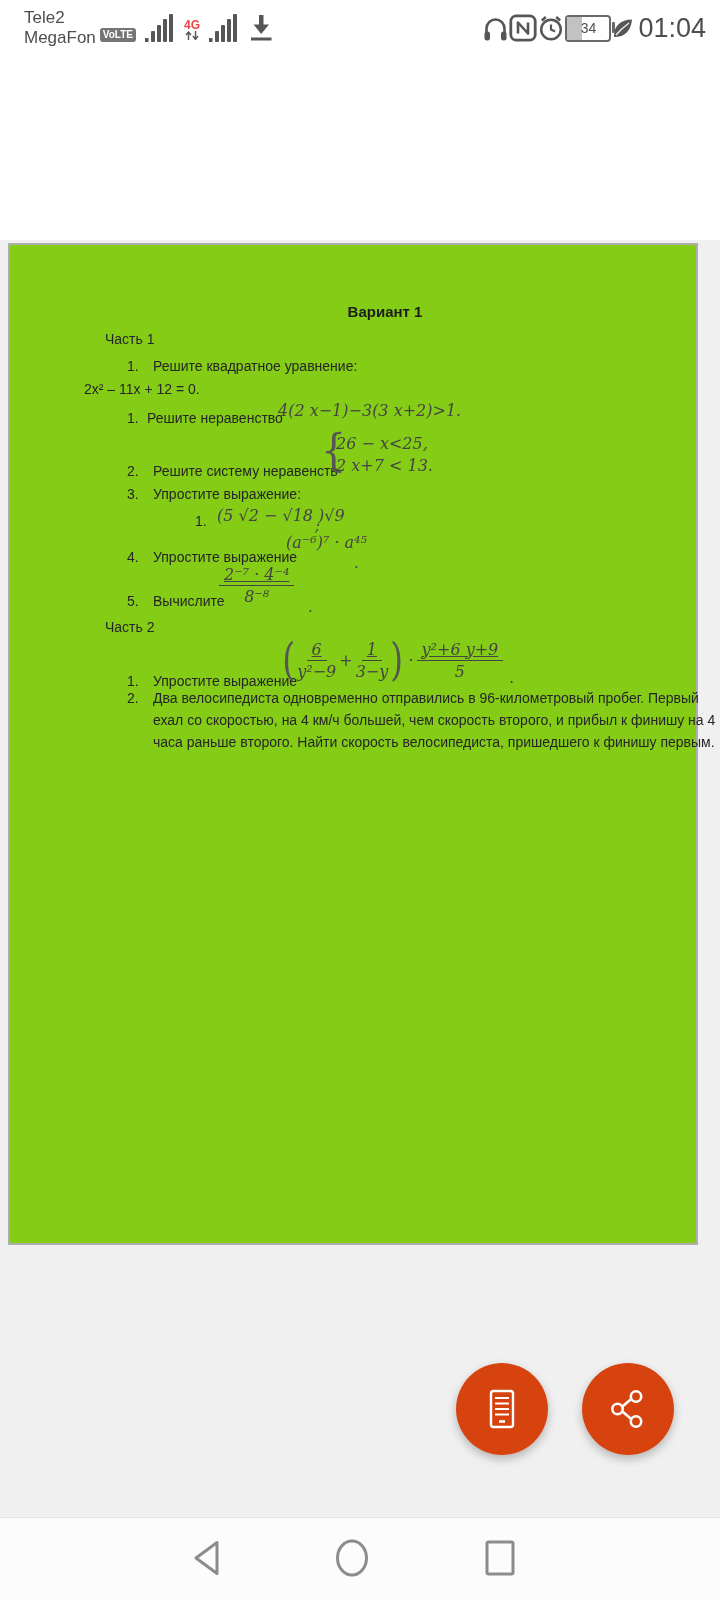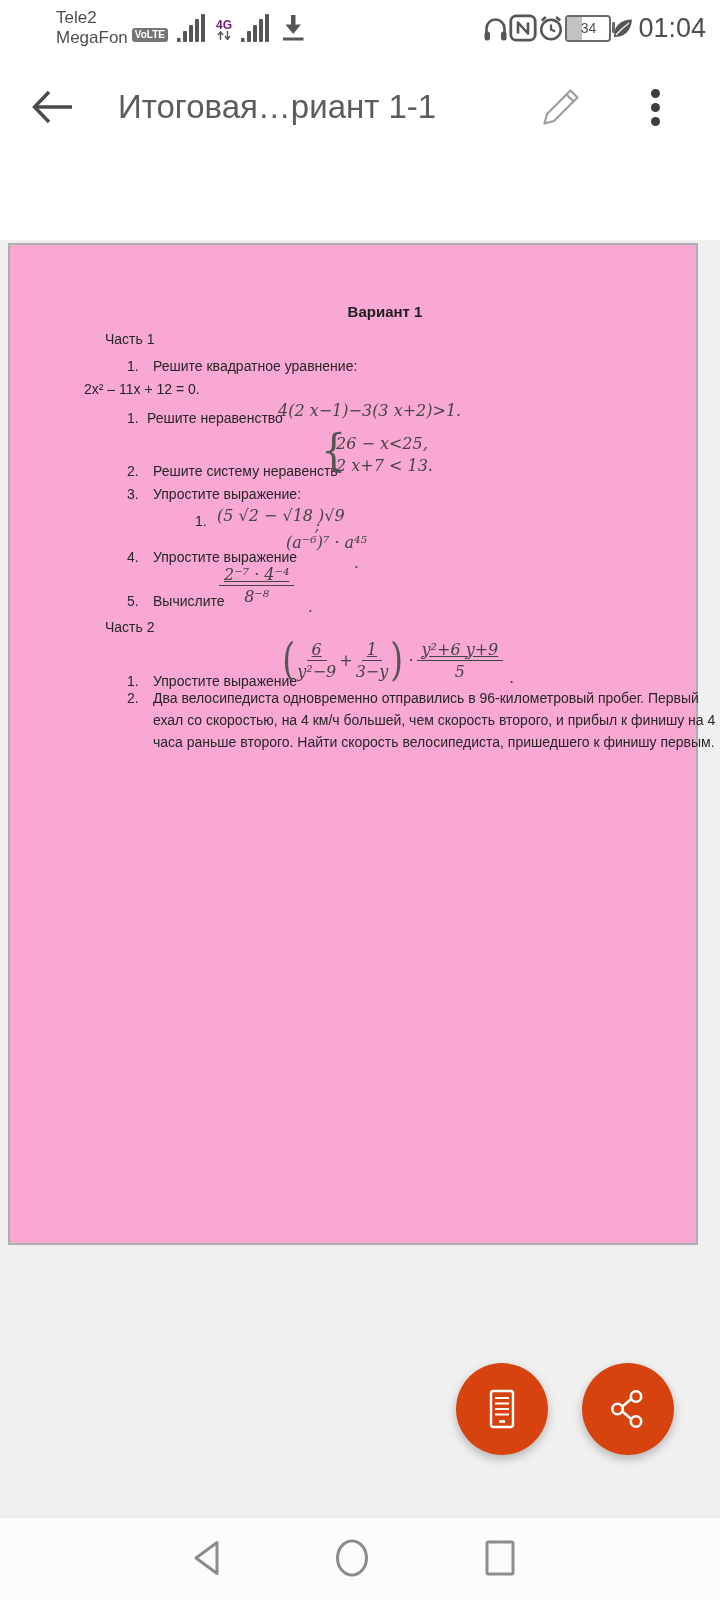--- a/index.html
+++ b/index.html
@@ -1,28 +1,28 @@
 <!DOCTYPE html>
 <html><head>
 <meta charset="utf-8">
 <style>
   html,body{margin:0;padding:0;background:#ddd;}
   .screen{position:relative;width:720px;height:1600px;background:#ffffff;overflow:hidden;
           font-family:"Liberation Sans",sans-serif;-webkit-font-smoothing:antialiased;}
 
   
   .status-bar{position:absolute;top:0;left:0;right:0;height:56px;display:flex;
-              justify-content:space-between;align-items:center;padding:0 14px 0 56px;box-sizing:border-box;}
+              justify-content:space-between;align-items:center;padding:0 14px 0 24px;box-sizing:border-box;}
   .sb-left{display:flex;align-items:center;gap:9px;}
   .carrier{display:flex;flex-direction:column;line-height:20px;font-size:17px;color:#4e4e4e;}
   .carrier-row2{display:flex;align-items:flex-start;gap:4px;}
   .volte{background:#757575;color:#fff;font-size:10px;font-weight:bold;border-radius:3px;
          padding:1px 3px;line-height:12px;}
   .net4g{display:flex;flex-direction:column;align-items:center;line-height:11px;margin-top:4px;}
-  .net4g .g{font-size:12px;font-weight:bold;color:#701a75;}
+  .net4g .g{font-size:12px;font-weight:bold;color:#ef4444;}
   .sb-right{display:flex;align-items:center;}
   .battery{position:relative;width:42px;height:23px;border:2px solid #6a6a6a;border-radius:4px;
            display:flex;align-items:center;justify-content:center;}
   .battery .fill{position:absolute;left:0;top:0;bottom:0;width:34%;background:#c2c2c2;}
   .battery .lvl{position:relative;font-size:14px;color:#4e4e4e;z-index:1;}
   .battery .nub{position:absolute;right:-6px;top:5px;width:3px;height:11px;background:#6a6a6a;border-radius:1px;}
   .sb-time{font-size:27px;color:#4d4d4d;margin-left:4px;}
 
   
   .app-header{position:absolute;top:56px;left:0;right:0;height:102px;display:flex;align-items:center;background:#fff;}
@@ -33,21 +33,21 @@
   .hdr-menu i{width:9px;height:9px;border-radius:50%;background:#3d3d3d;}
 
   
   .banner{position:absolute;top:158px;left:0;right:0;height:82px;background:#e3e3e3;
           border-top:1px solid #d2d2d2;display:flex;align-items:center;}
   .banner-text{margin-left:30px;font-size:29px;color:#6a6a6a;white-space:nowrap;}
   .banner-chevron{margin-left:auto;margin-right:48px;}
 
   
   .doc-area{position:absolute;top:240px;left:0;right:0;bottom:82px;background:#f1f0f0;}
-  .page{position:absolute;left:8px;top:3px;width:690px;height:1002px;background:#f9a8d4;
+  .page{position:absolute;left:8px;top:3px;width:690px;height:1002px;background:#84cc16;
         border:2px solid #aeaeae;box-sizing:border-box;}
   .t{position:absolute;font-size:14px;color:#262626;white-space:nowrap;}
   .m{position:absolute;font-family:"DejaVu Serif","Liberation Serif",serif;font-style:italic;
      font-size:16px;color:#444;white-space:nowrap;}
   .doc-title{position:absolute;left:0;top:58px;width:100%;padding-left:64px;box-sizing:border-box;
              text-align:center;font-size:15px;font-weight:bold;color:#1d1d1d;}
   .frac{display:inline-flex;flex-direction:column;align-items:center;
         font-family:"DejaVu Serif","Liberation Serif",serif;font-style:italic;font-size:16px;color:#444;}
   .frac .fn{padding:0 5px 1px;border-bottom:1.6px solid #444;white-space:nowrap;text-decoration:underline;}
   .frac .fd{padding-top:1px;white-space:nowrap;}
@@ -131,36 +131,20 @@
         <span class="nub"></span>
       </span>
       <svg width="23" height="23" viewBox="0 0 23 23">
         <path d="M3 20 C2.5 9 9.5 2.5 21 2.5 C20 14 14 20 3 20 Z" fill="#565656"></path>
         <path d="M5 18 C10 12 14 9 18 6" stroke="#f1f1f1" stroke-width="1.4" fill="none"></path>
       </svg>
       <span class="sb-time">01:04</span>
     </div>
   </div>
 
-  <div class="app-header">
-    <svg class="hdr-back" viewBox="0 0 48 40">
-      <path d="M44 20 H7" stroke="#4a4a4a" stroke-width="3.4" fill="none"></path>
-      <path d="M21 5 L6.5 20 L21 35" stroke="#4a4a4a" stroke-width="3.4" fill="none"></path>
-    </svg>
-    <div class="hdr-title">Итоговая…риант 1-1</div>
-    <svg class="hdr-edit" viewBox="0 0 48 48">
-      <path d="M33.5 7.5 L40.5 14.5 L17 38 L7.5 40.5 L10 31 Z" stroke="#9c9c9c" stroke-width="2.2" fill="none" stroke-linejoin="round"></path>
-      <path d="M29.5 11.5 L36.5 18.5" stroke="#9c9c9c" stroke-width="2.2"></path>
-    </svg>
-    <div class="hdr-menu">
-        <i></i>
-        <i></i>
-        <i></i>
-      </div>
-  </div>
 
 
   <div class="doc-area">
     <div class="page">
 
       <div class="doc-title">Вариант 1</div>
 
       <div class="t" style="left:95px;top:86px">Часть 1</div>
 
       <div class="t" style="left:117px;top:113px">1.</div>

